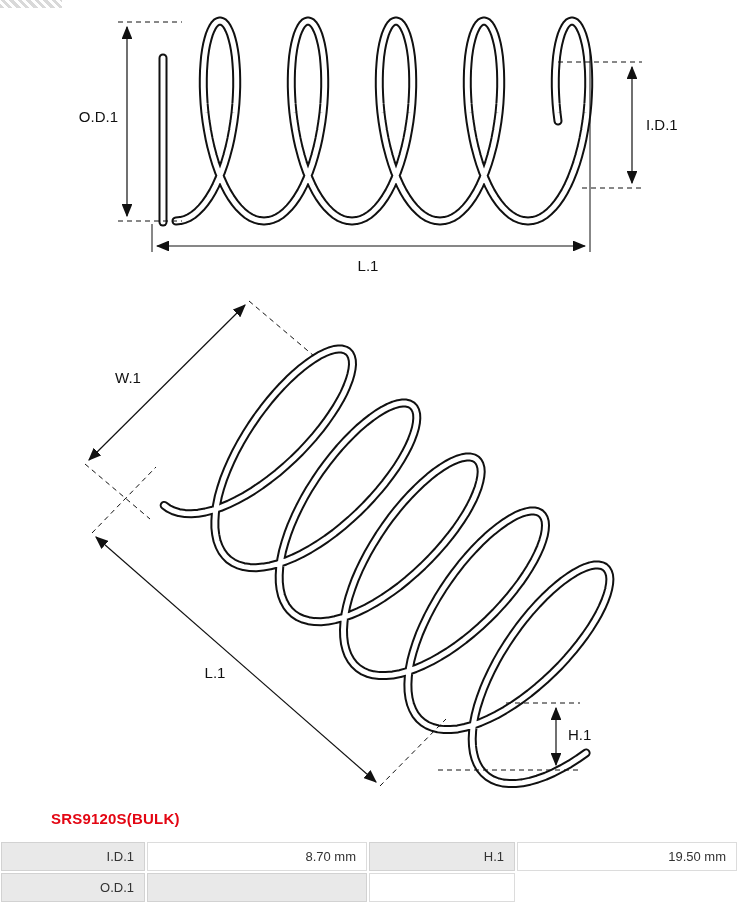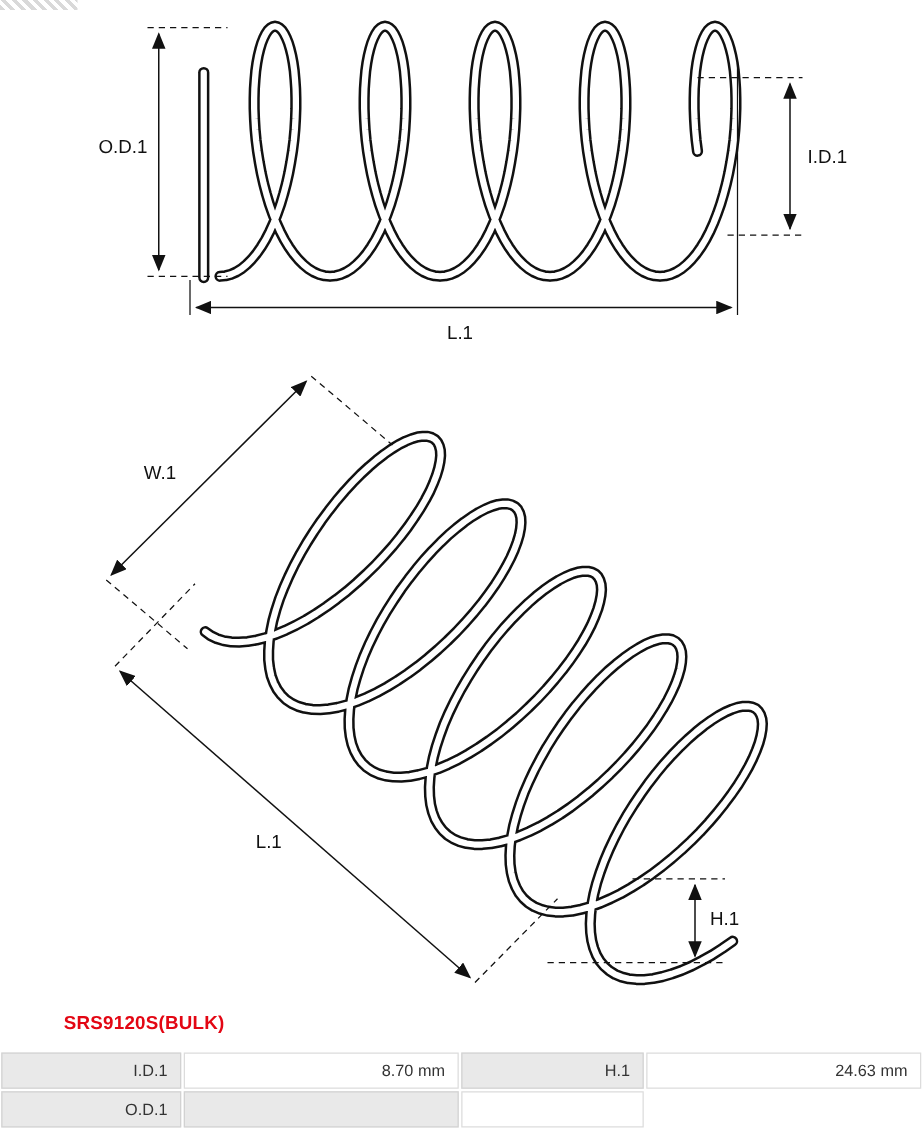--- a/index.html
+++ b/index.html
@@ -96,20 +96,20 @@
       <text class="dim-label" x="568" y="740" text-anchor="start">H.1</text>
     </g>
   </svg>
 
   <div class="part-number">SRS9120S(BULK)</div>
 
   <div class="spec-table">
     <div class="cell label">I.D.1</div>
     <div class="cell value">8.70 mm</div>
     <div class="cell label">H.1</div>
-    <div class="cell value">24.63 mm</div>
+    <div class="cell value">19.50 mm</div>
 
     <div class="cell label">O.D.1</div>
     <div class="cell label"></div>
     <div class="cell value"></div>
   </div>
 
 </div>
 
 </body></html>

